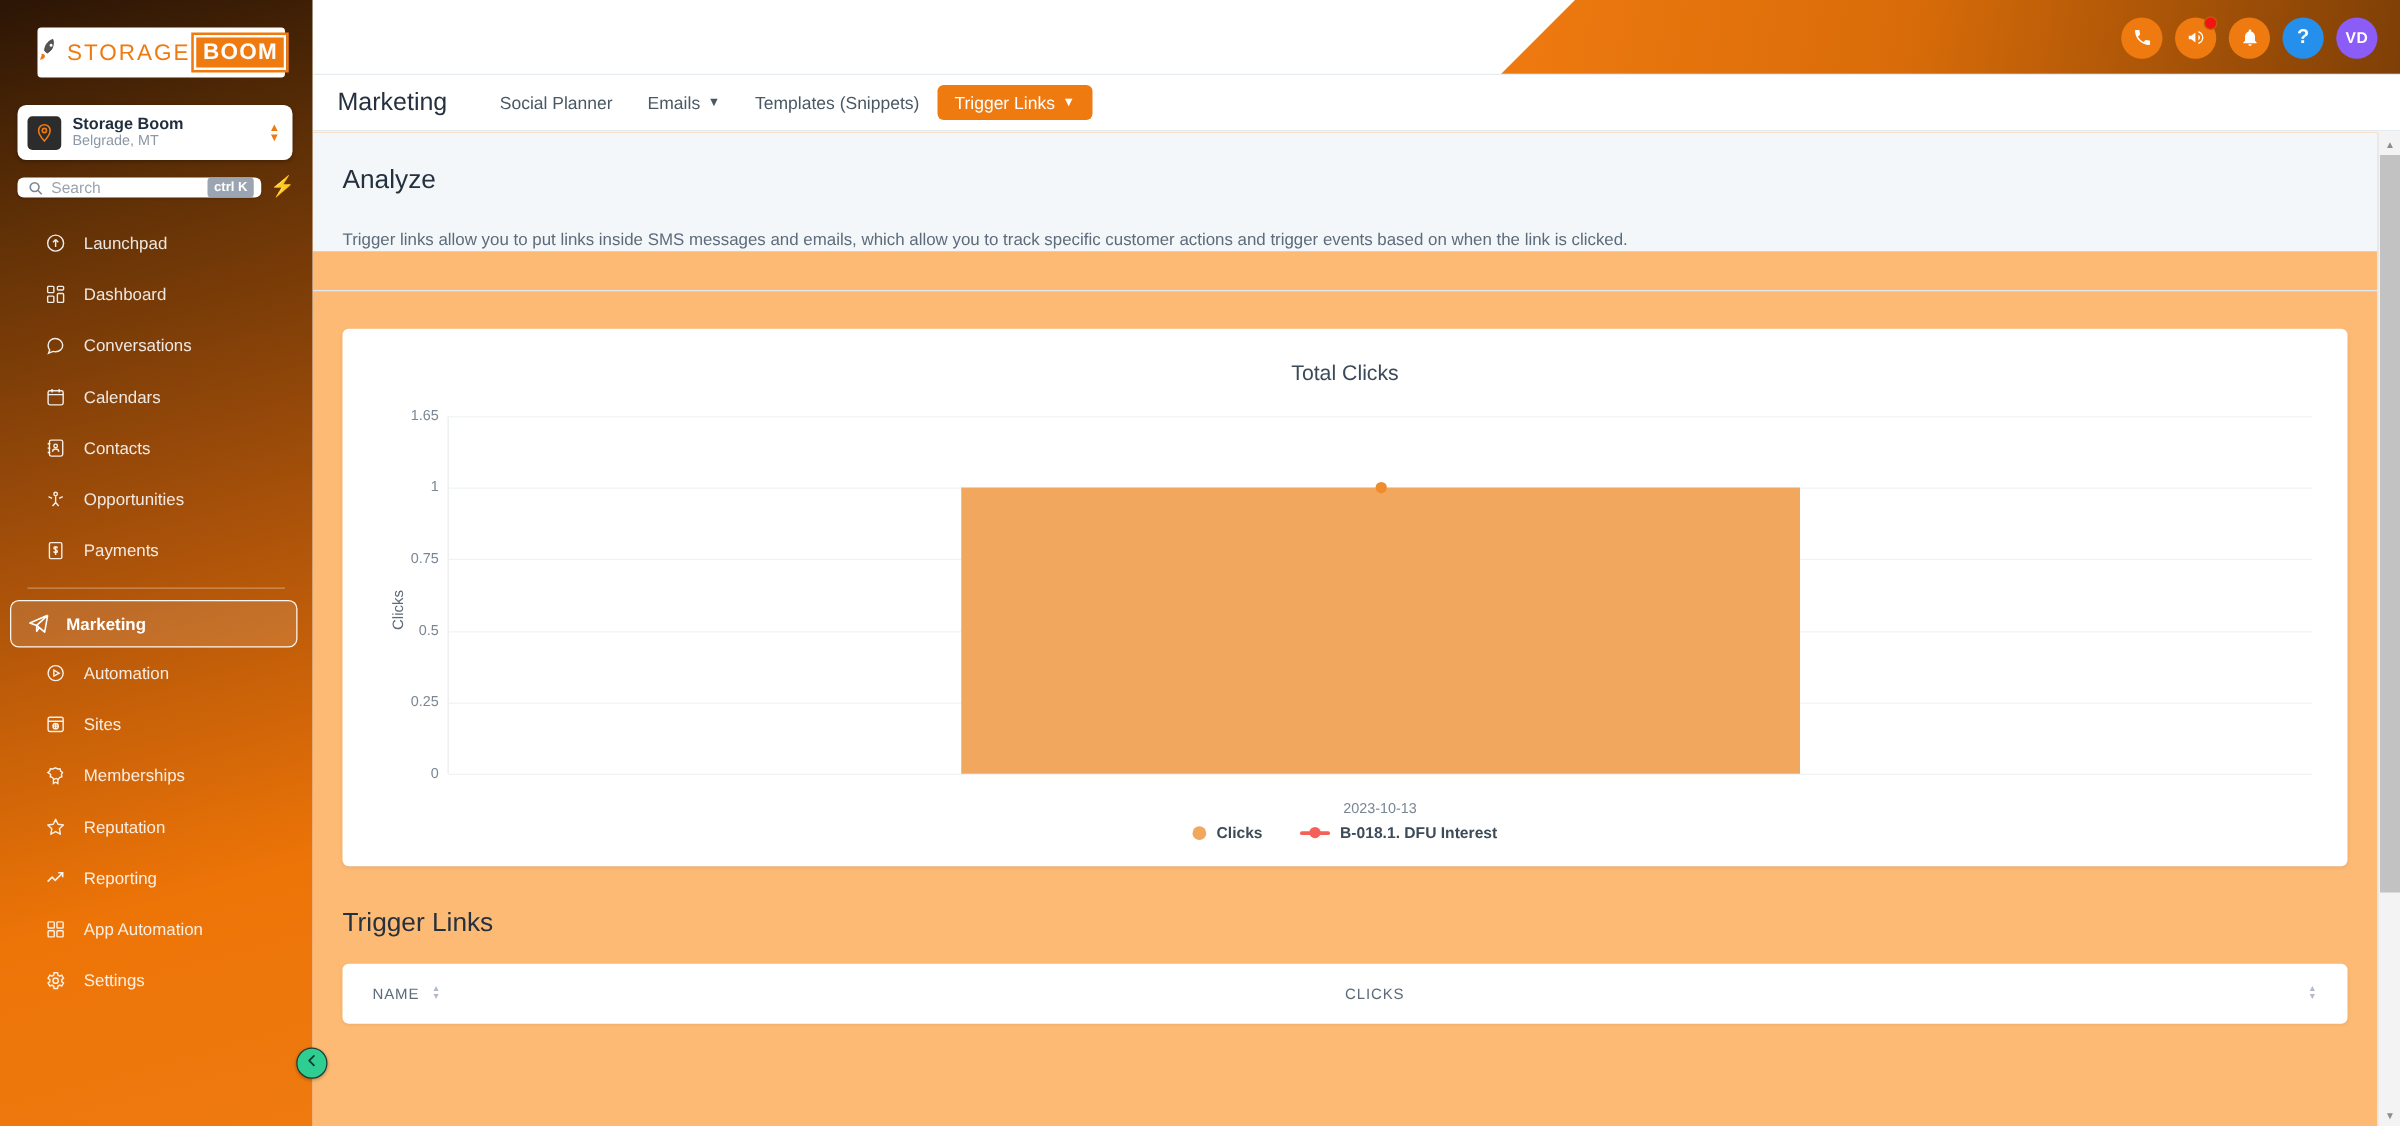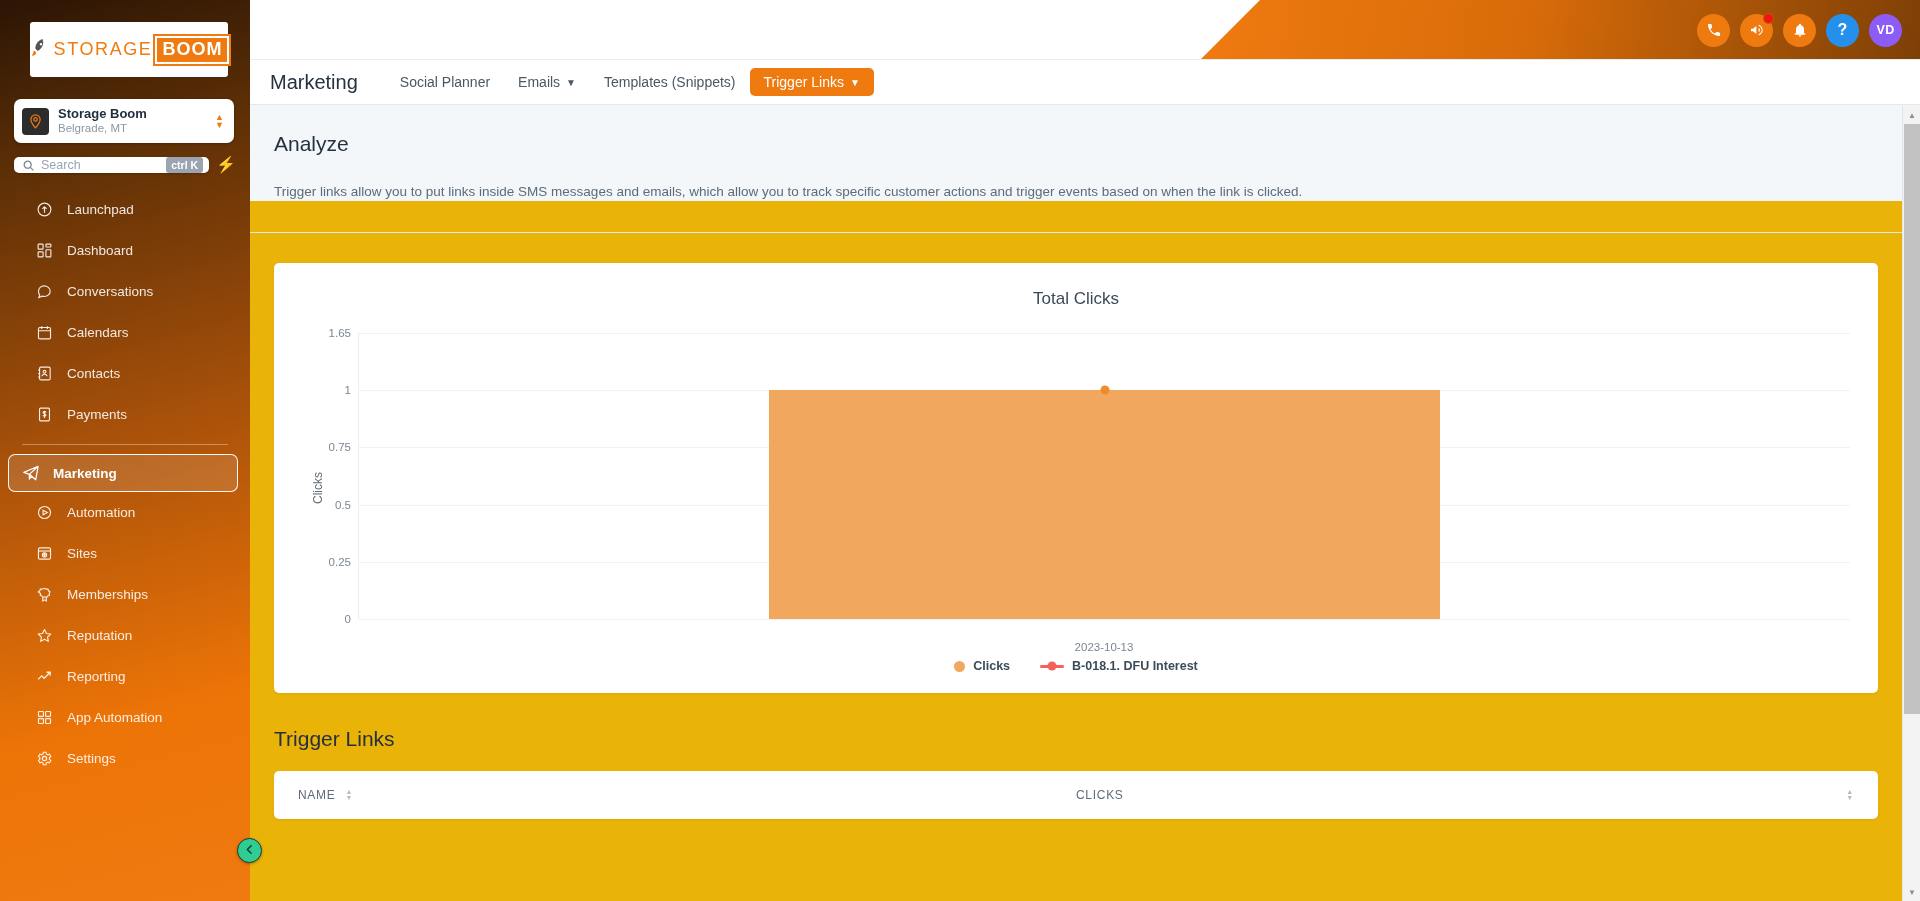--- a/index.html
+++ b/index.html
@@ -15,21 +15,21 @@
   .sidebar {
     width: 250px; height: 901px; flex: 0 0 250px;
     background: linear-gradient(165deg, #2b1505 0%, #5d2f06 18%, #a8510a 48%, #ed7407 78%, #ef7a10 100%);
     position: relative; z-index: 30;
     display: flex; flex-direction: column;
     padding-top: 16px;
   }
   .logo-wrap {
     margin: 6px 22px 0 30px;
     background: #fff; border-radius: 3px;
-    height: 55px; display: flex; align-items: center; justify-content: center;
+    height: 40px; display: flex; align-items: center; justify-content: center;
     padding: 0 8px;
   }
   .logo-rocket { font-size: 20px; line-height: 1; margin-right: 3px; transform: rotate(-5deg); }
   .logo-storage { color: #ef7a10; font-size: 18px; font-weight: 400; letter-spacing: 1.6px; }
   .logo-boom {
     background: #ef7a10; color: #fff; font-size: 18px; font-weight: 700;
     letter-spacing: 1px; padding: 1px 5px 2px 5px; margin-left: 3px;
     border: 2px solid #fff; outline: 2px solid #ef7a10;
   }
 
@@ -108,21 +108,21 @@
     padding-left: 20px; gap: 0; border-bottom: 1px solid #e3e9ed;
   }
   .page-title { font-size: 20px; color: #25313f; margin-right: 28px; font-weight: 400; }
   .tab {
     font-size: 14px; color: #4a5864; padding: 6px 14px; cursor: pointer;
     display: flex; align-items: center; gap: 6px; border-radius: 5px; white-space: nowrap;
   }
   .tab.active { background: #ef7a10; color: #fff; font-weight: 500; }
   .caret { font-size: 10px; }
 
-  .content { position: absolute; top: 106px; left: 0; right: 18px; bottom: 0; overflow: hidden; background: #eab308; }
+  .content { position: absolute; top: 106px; left: 0; right: 18px; bottom: 0; overflow: hidden; background: #fdba74; }
 
   .analyze-head { background: #f3f7f9; padding: 26px 0 0 24px; }
   .analyze-title { font-size: 21px; color: #25313f; font-weight: 400; }
   .analyze-desc { font-size: 13.5px; color: #5d6b7a; margin-top: 27px; padding-right: 40px; line-height: 18px; }
   .divider-row { height: 1px; background: #e2e9ee; margin-top: 31px; }
 
   .card {
     background: #fff; border-radius: 5px; margin: 30px 24px 0 24px;
     box-shadow: 0 1px 3px rgba(16,36,56,.07); padding: 16px 14px 12px 14px;
   }
@@ -271,20 +271,29 @@
       </div>
       <div class="nav-item">
         <span class="n-ico">
           <svg width="17" height="17" viewBox="0 0 24 24" fill="none" stroke="#fff" stroke-opacity=".9" stroke-width="1.6">
               <rect x="5" y="3" width="15" height="18" rx="2"></rect>
               <circle cx="12" cy="9.5" r="2"></circle>
               <path d="M8.5 16c0-2 1.7-3 3.5-3s3.5 1 3.5 3M3 7h3M3 12h3M3 17h3"></path>
             </svg>
         </span>
         <span class="n-lbl">Contacts</span>
+      </div>
+      <div class="nav-item">
+        <span class="n-ico">
+          <svg width="17" height="17" viewBox="0 0 24 24" fill="none" stroke="#fff" stroke-opacity=".9" stroke-width="1.6">
+              <circle cx="12" cy="6" r="2"></circle>
+              <path d="M12 8.5v7M8 11l-4-2M16 11l4-2M12 15.5l-3.5 4M12 15.5l3.5 4"></path>
+            </svg>
+        </span>
+        <span class="n-lbl">Opportunities</span>
       </div>
       <div class="nav-item">
         <span class="n-ico">
           <svg width="17" height="17" viewBox="0 0 24 24" fill="none" stroke="#fff" stroke-opacity=".9" stroke-width="1.6">
               <rect x="5" y="3" width="14" height="18" rx="1.5"></rect>
               <path d="M12 7v10M14 9.2c0-1-1-1.7-2-1.7s-2 .6-2 1.6c0 2.2 4 1.3 4 3.5 0 1-1 1.7-2 1.7s-2-.7-2-1.7"></path>
             </svg>
         </span>
         <span class="n-lbl">Payments</span>
       </div>

